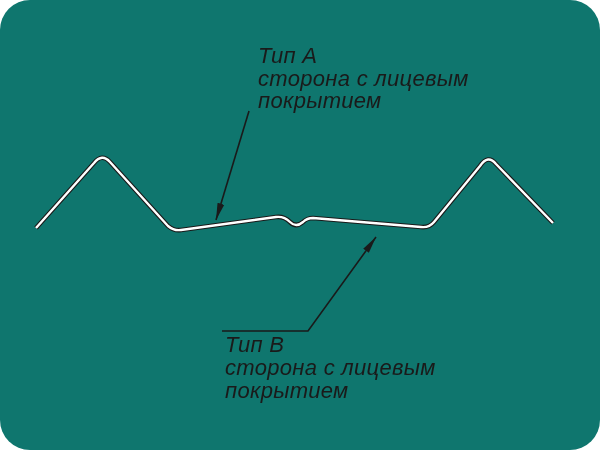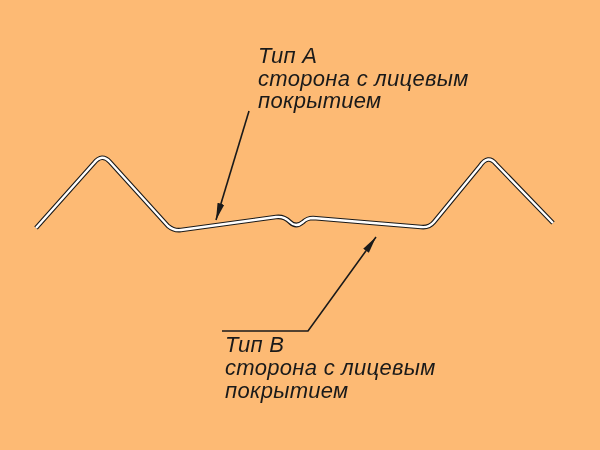--- a/index.html
+++ b/index.html
@@ -4,23 +4,24 @@
 <style>
   html, body {
     margin: 0;
     padding: 0;
     background: #ffffff;
   }
   .canvas {
     position: relative;
     width: 600px;
     height: 450px;
-    background: #fdba74;
+    background: #0f766e;
     overflow: hidden;
     font-family: "Liberation Sans", sans-serif;
+    border-radius: 30px;
   }
   svg text {
     font-family: "Liberation Sans", sans-serif;
     font-style: italic;
     font-size: 22px;
     fill: #1a1a1a;
     letter-spacing: 0.3px;
   }
   svg text.label-title {
     font-size: 22px;

